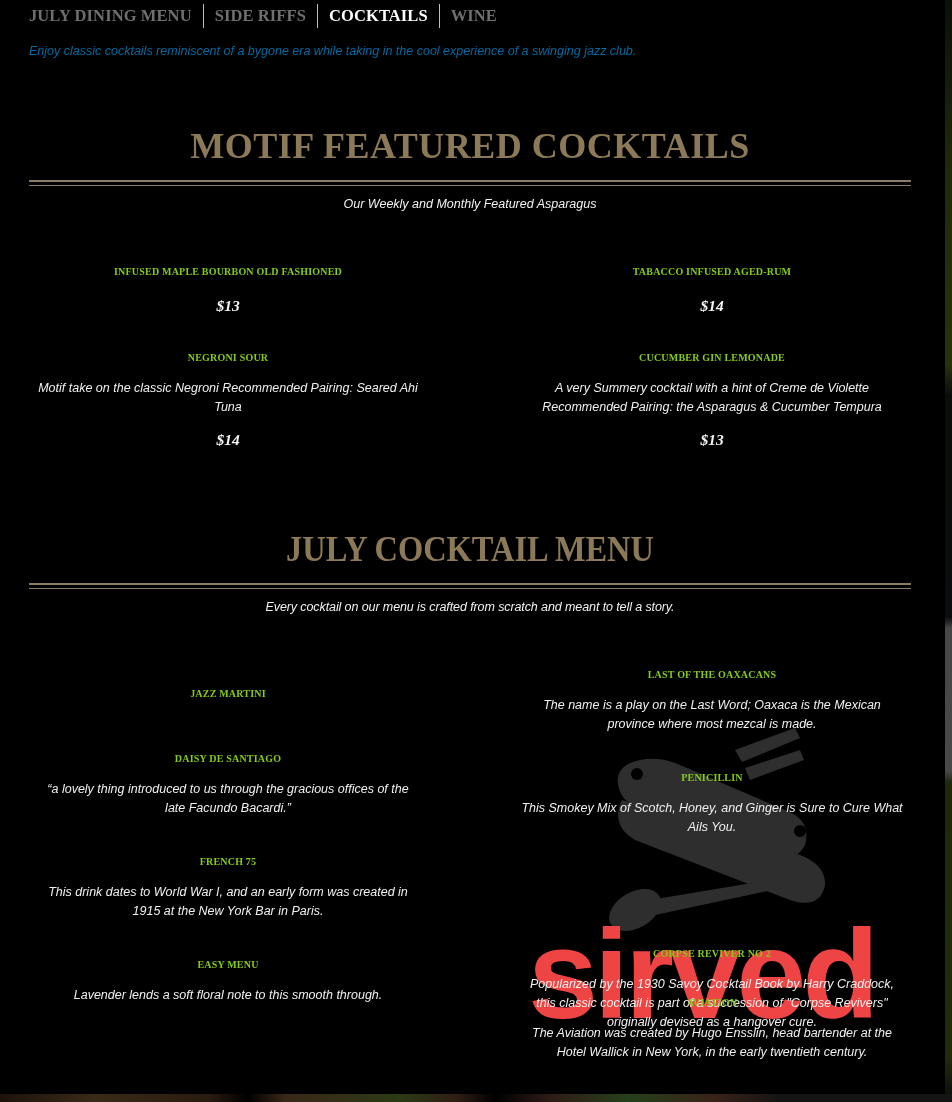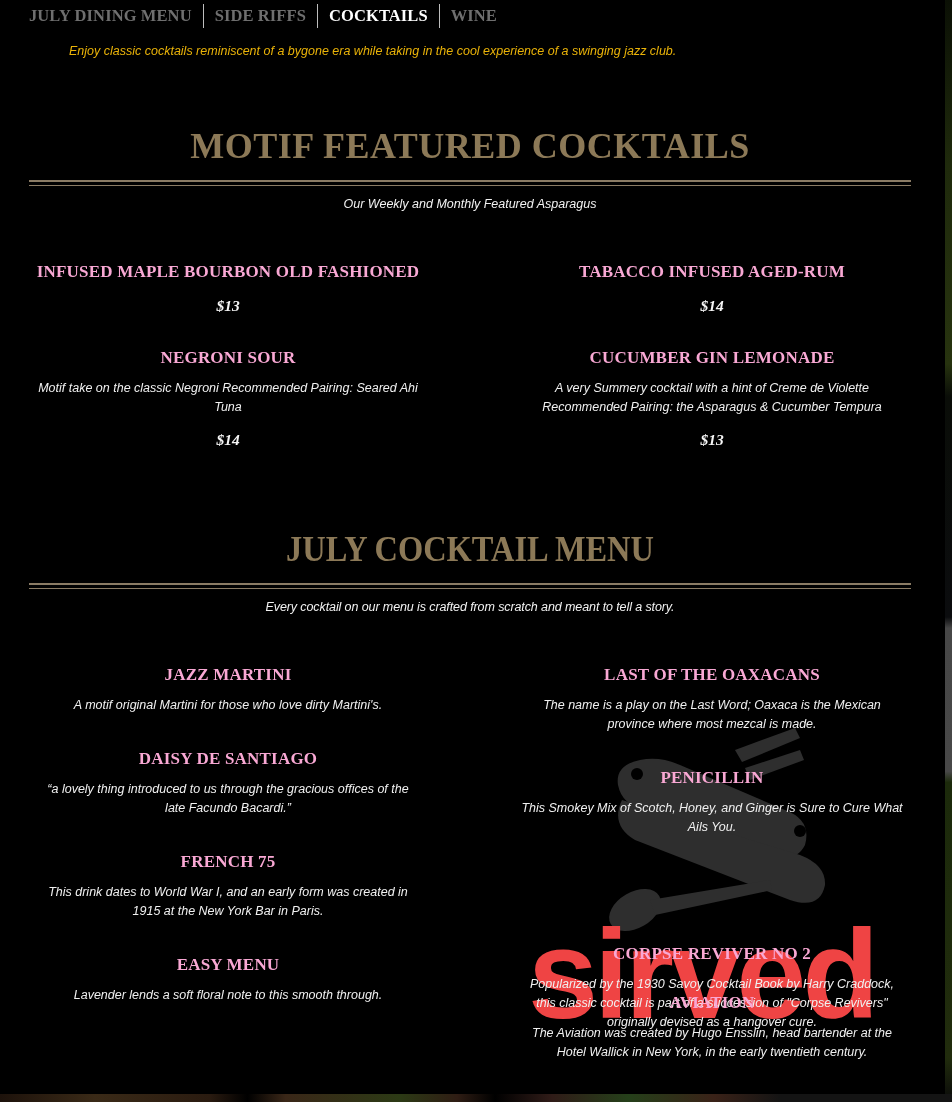--- a/index.html
+++ b/index.html
@@ -64,22 +64,21 @@
       width: 1px;
       height: 24px;
       background: #bdbdbd;
     }
     .intro {
       position: absolute;
       left: 29px;
       top: 44px;
       font-size: 12.5px;
       font-style: italic;
-      color: #eab308;
-      margin-left: 40px;
+      color: #0369a1;
     }
     .section-title {
       position: absolute;
       left: 29px;
       width: 882px;
       text-align: center;
       font-family: "Liberation Serif", serif;
       font-weight: bold;
       color: #8c7957;
       margin: 0;
@@ -123,22 +122,22 @@
 
     .item {
       position: absolute;
       text-align: center;
     }
     .col-left { left: 29px; width: 398px; }
     .col-right { left: 513px; width: 398px; }
     .item-name {
       font-family: "Liberation Serif", serif;
       font-weight: bold;
-      font-size: 17px;
-      color: #f9a8d4;
+      font-size: 10px;
+      color: #84cc16;
       line-height: 20px;
       letter-spacing: 0.2px;
     }
     .item-desc {
       font-size: 12.5px;
       font-style: italic;
       color: #f0f0f0;
       line-height: 19px;
       margin-top: 11px;
     }
@@ -244,23 +243,22 @@
 
   <h2 class="section-title title2">JULY COCKTAIL MENU</h2>
   <div class="double-rule rule2">
       <div class="l1"></div>
       <div class="l2"></div>
     </div>
   <div class="subtitle sub2">Every cocktail on our menu is crafted from scratch and meant to tell a story.</div>
 
   <div class="content">
 
-    <div class="item col-left" style="top:665px;">
+    <div class="item col-left" style="top:684px;">
       <div class="item-name">JAZZ MARTINI</div>
-      <div class="item-desc">A motif original Martini for those who love dirty Martini's.</div>
     </div>
     <div class="item col-left" style="top:749px; padding: 0 10px; box-sizing: border-box;">
       <div class="item-name">DAISY DE SANTIAGO</div>
       <div class="item-desc">“a lovely thing introduced to us through the gracious offices of the late Facundo Bacardi.”</div>
     </div>
     <div class="item col-left" style="top:852px; padding: 0 10px; box-sizing: border-box;">
       <div class="item-name">FRENCH 75</div>
       <div class="item-desc">This drink dates to World War I, and an early form was created in 1915 at the New York Bar in Paris.</div>
     </div>
     <div class="item col-left" style="top:955px;">

